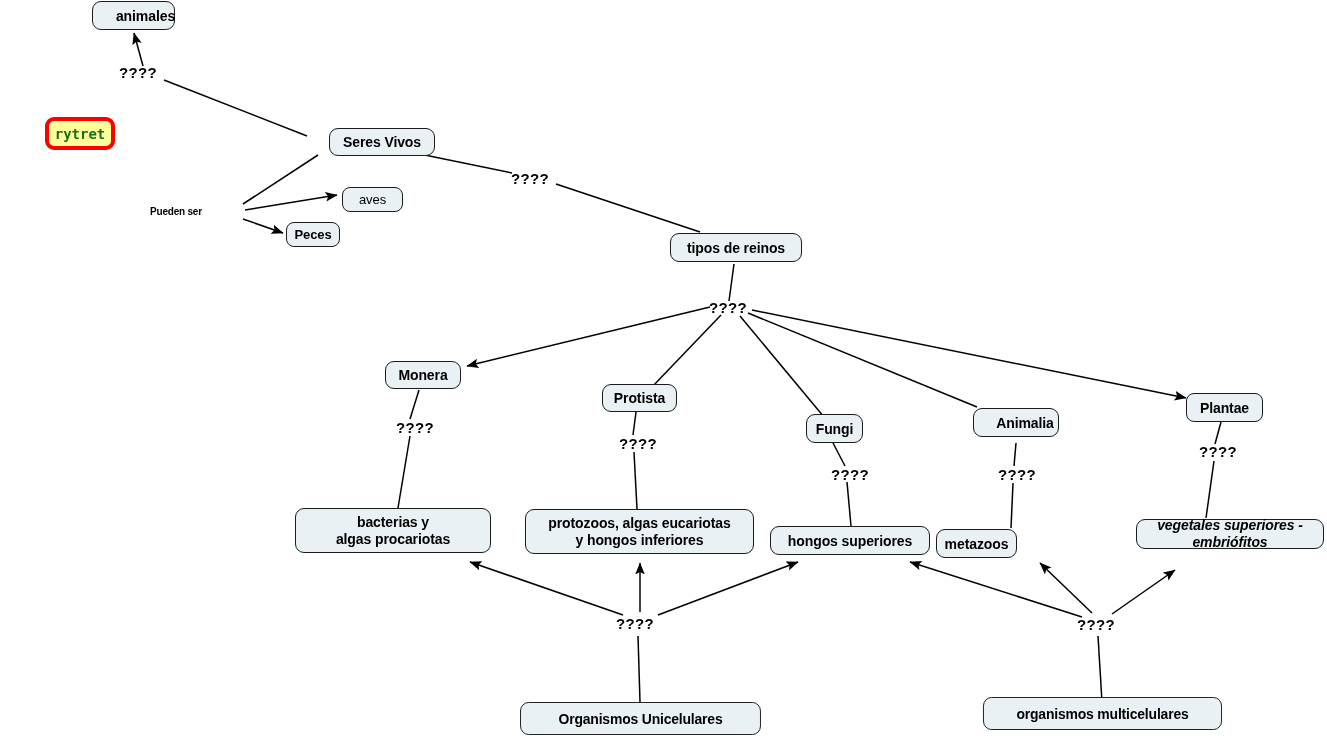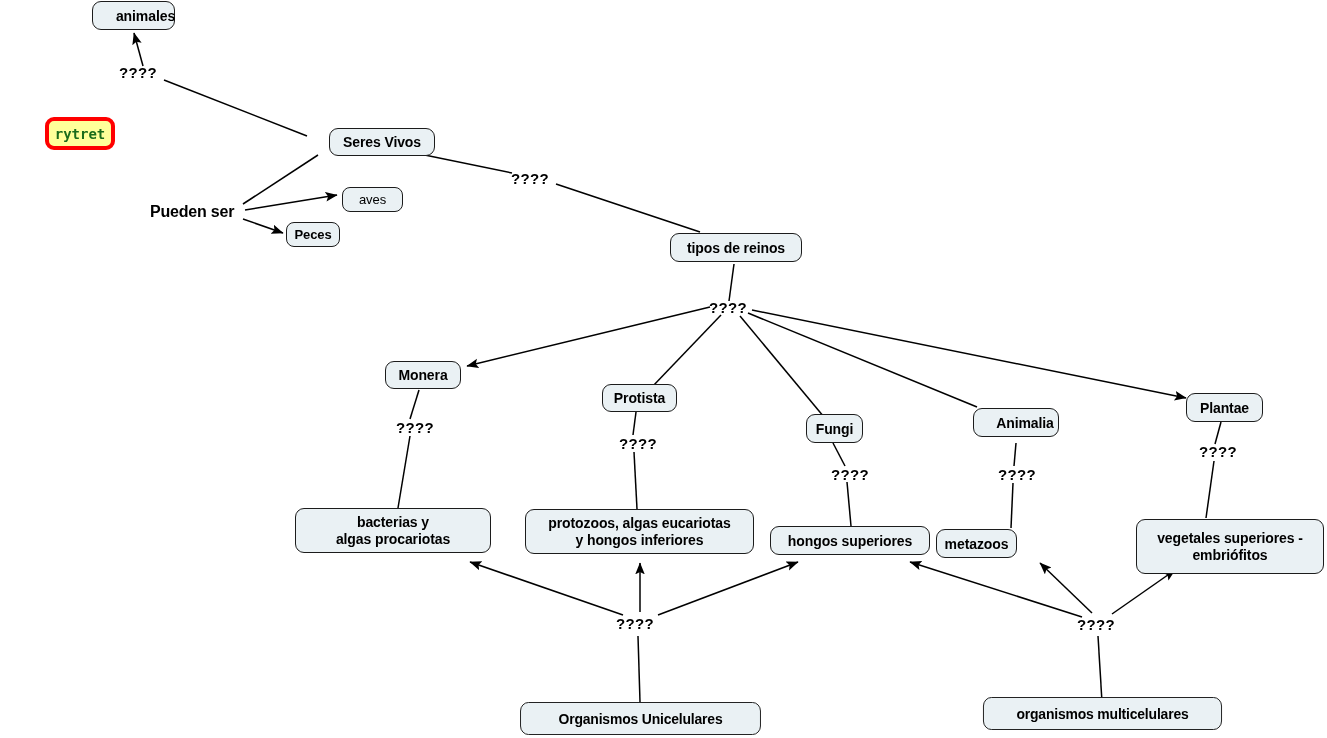--- a/index.html
+++ b/index.html
@@ -73,21 +73,21 @@
     font-weight: bold;
     font-size: 14px;
     letter-spacing: 0px;
     padding: 2px 6px;
   }
   
   .link-label {
     position: absolute;
     font-family: "Liberation Sans", sans-serif;
     font-weight: bold;
-    font-size: 16px;
+    font-size: 10px;
     line-height: 14px;
     color: #000000;
     white-space: nowrap;
     background: transparent;
     text-align: center;
     letter-spacing: -0.2px;
   }
   .link-label.q {
     font-size: 15px;
     letter-spacing: 0.3px;
@@ -202,32 +202,32 @@
   <div class="node" style="left:670px; top:233px; width:132px; height:29px;">tipos de reinos</div>
 
   <div class="node" style="left:385px; top:361px; width:76px; height:28px;">Monera</div>
 
   <div class="node" style="left:602px; top:384px; width:75px; height:28px;">Protista</div>
 
   <div class="node" style="left:806px; top:414px; width:57px; height:29px;">Fungi</div>
 
   <div class="node" style="left:973px; top:408px; width:86px; height:29px;padding-left:27px;">Animalia</div>
 
-  <div class="node" style="left:1186px; top:393px; width:77px; height:29px;">Plantae</div>
+  <div class="node" style="left:1186px; top:393px; width:77px; height:29px;border-radius:8px;">Plantae</div>
 
   <div class="node two-line" style="left:295px; top:508px; width:196px; height:45px;">bacterias y
 algas procariotas</div>
 
   <div class="node" style="left:770px; top:526px; width:160px; height:29px;">hongos superiores</div>
 
   <div class="node two-line" style="left:525px; top:509px; width:229px; height:45px;">protozoos, algas eucariotas
 y hongos inferiores</div>
 
   <div class="node" style="left:936px; top:529px; width:81px; height:29px;">metazoos</div>
 
-  <div class="node two-line" style="left:1136px; top:519px; width:188px; height:55px;">vegetales superiores -
+  <div class="node two-line" style="left:1136px; top:519px; width:188px; height:30px;font-style:italic;">vegetales superiores -
 embriófitos</div>
 
   <div class="node condensed" style="left:511px; top:702px; width:259px; height:33px;">Organismos Unicelulares</div>
 
   <div class="node condensed" style="left:974px; top:697px; width:257px; height:33px;">organismos multicelulares</div>
 
 </div>
 
 </body></html>

